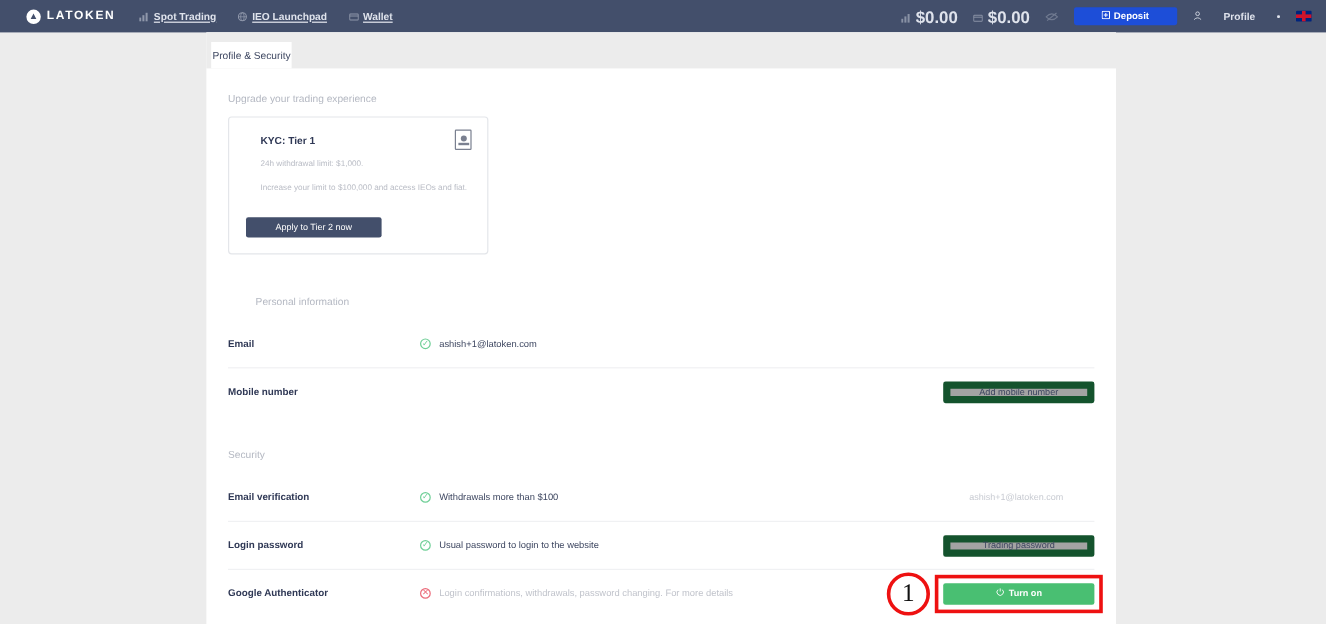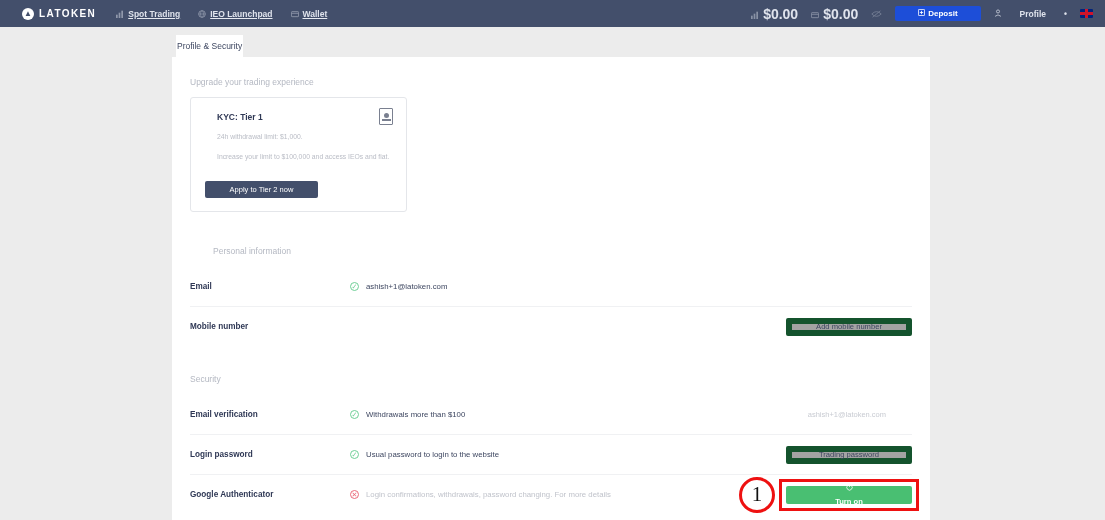--- a/index.html
+++ b/index.html
@@ -161,21 +161,21 @@
     width: 140px; height: 32px;
     border: 3px solid #ee1111; background: #ffffff;
     z-index: 0;
   }
   .green-btn {
     position: relative; z-index: 1;
     width: 126px; height: 18px;
     background: #49bf72; color: #ffffff;
     font-size: 7.6px; font-weight: bold;
     display: flex; align-items: center; justify-content: center; gap: 4px;
-    border-radius: 2px; cursor: pointer; white-space: nowrap; flex-direction: column;
+    border-radius: 2px; cursor: pointer; white-space: nowrap;
   }
   .marker {
     position: absolute; left: -47px; top: -9px;
     width: 36px; height: 36px; border-radius: 50%;
     border: 3px solid #ee1111; background: #ffffff;
     display: flex; align-items: center; justify-content: center;
     font-size: 21px; color: #111; z-index: 2;
     font-family: "Liberation Serif", serif;
   }
 </style>

